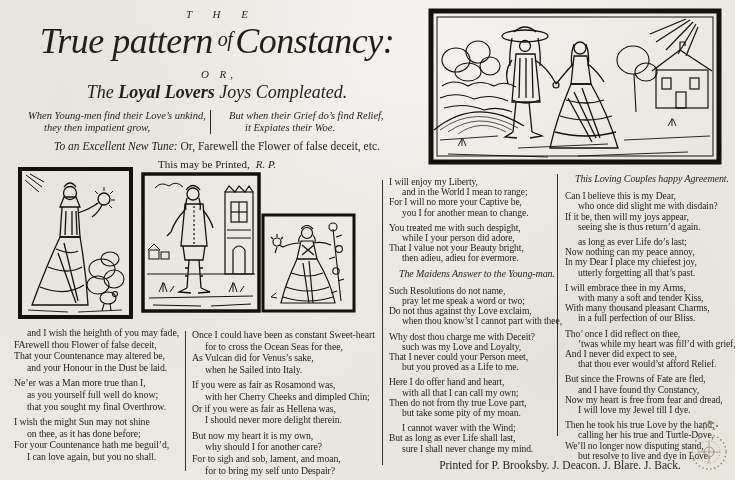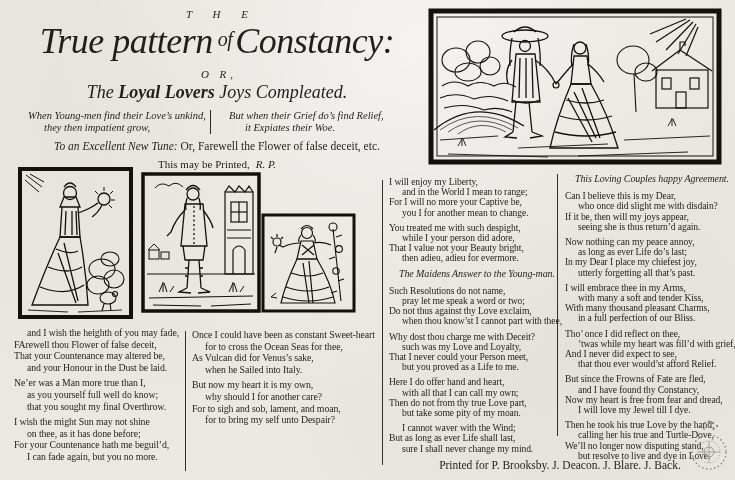--- a/index.html
+++ b/index.html
@@ -282,32 +282,38 @@
       </div>
       <div class="stanza">
         <div class="line">Ne’er was a Man more true than I,</div>
         <div class="line indent">as you yourself full well do know;</div>
         <div class="line indent">that you sought my final Overthrow.</div>
       </div>
       <div class="stanza">
         <div class="line">I wish the might Sun may not shine</div>
         <div class="line indent">on thee, as it has done before;</div>
         <div class="line">For your Countenance hath me beguil’d,</div>
-        <div class="line indent">I can fade again, but you no more.</div>
+        <div class="line indent">I can love again, but you no shall.</div>
       </div>
     </div>
   <div class="col-divider" style="left:185px;top:331px;height:140px;"></div>
   <div class="vcol wide" style="left:192px;top:329px;width:188px;">
       <div class="stanza">
         <div class="line">Once I could have been as constant Sweet-heart</div>
         <div class="line indent">for to cross the Ocean Seas for thee,</div>
         <div class="line">As Vulcan did for Venus’s sake,</div>
         <div class="line indent">when he Sailed into Italy.</div>
       </div>
       <div class="stanza">
+        <div class="line">If you were as fair as Rosamond was,</div>
+        <div class="line indent">with her Cherry Cheeks and dimpled Chin;</div>
+        <div class="line">Or if you were as fair as Hellena was,</div>
+        <div class="line indent">I should never more delight therein.</div>
+      </div>
+      <div class="stanza">
         <div class="line">But now my heart it is my own,</div>
         <div class="line indent">why should I for another care?</div>
         <div class="line">For to sigh and sob, lament, and moan,</div>
         <div class="line indent">for to bring my self unto Despair?</div>
       </div>
     </div>
   <div class="col-divider" style="left:382px;top:180px;height:285px;"></div>
   <div class="vcol" style="left:389px;top:177px;width:166px;">
       <div class="stanza">
         <div class="line">I will enjoy my Liberty,</div>
@@ -349,22 +355,22 @@
   <div class="col-divider" style="left:557px;top:174px;height:262px;"></div>
   <div class="vcol" style="left:565px;top:171px;width:168px;">
       <div class="stanza-heading">This Loving Couples happy Agreement.</div>
       <div class="stanza">
         <div class="line">Can I believe this is my Dear,</div>
         <div class="line indent">who once did slight me with disdain?</div>
         <div class="line">If it be, then will my joys appear,</div>
         <div class="line indent">seeing she is thus return’d again.</div>
       </div>
       <div class="stanza">
+        <div class="line indent">as long as ever Life do’s last;</div>
         <div class="line">Now nothing can my peace annoy,</div>
-        <div class="line indent">as long as ever Life do’s last;</div>
         <div class="line">In my Dear I place my chiefest joy,</div>
         <div class="line indent">utterly forgetting all that’s past.</div>
       </div>
       <div class="stanza">
         <div class="line">I will embrace thee in my Arms,</div>
         <div class="line indent">with many a soft and tender Kiss,</div>
         <div class="line">With many thousand pleasant Charms,</div>
         <div class="line indent">in a full perfection of our Bliss.</div>
       </div>
       <div class="stanza">

